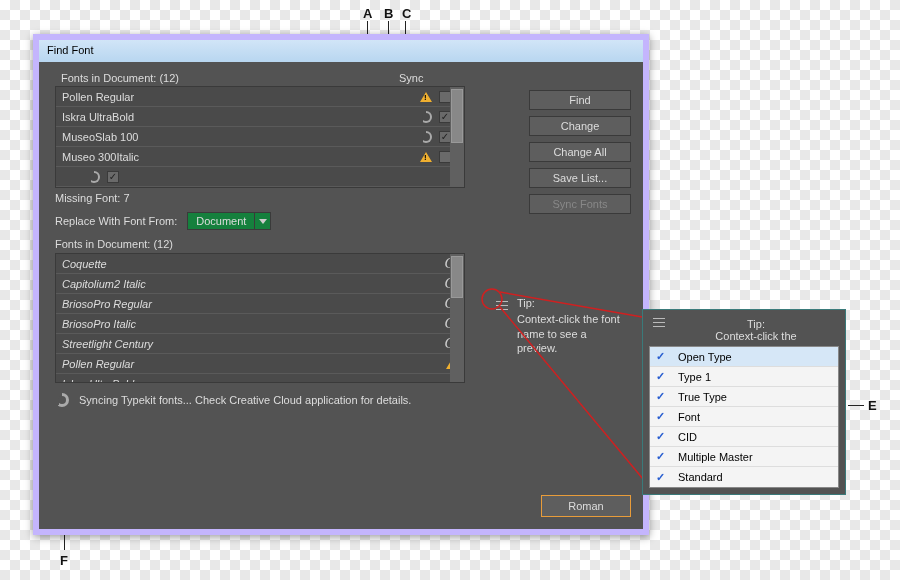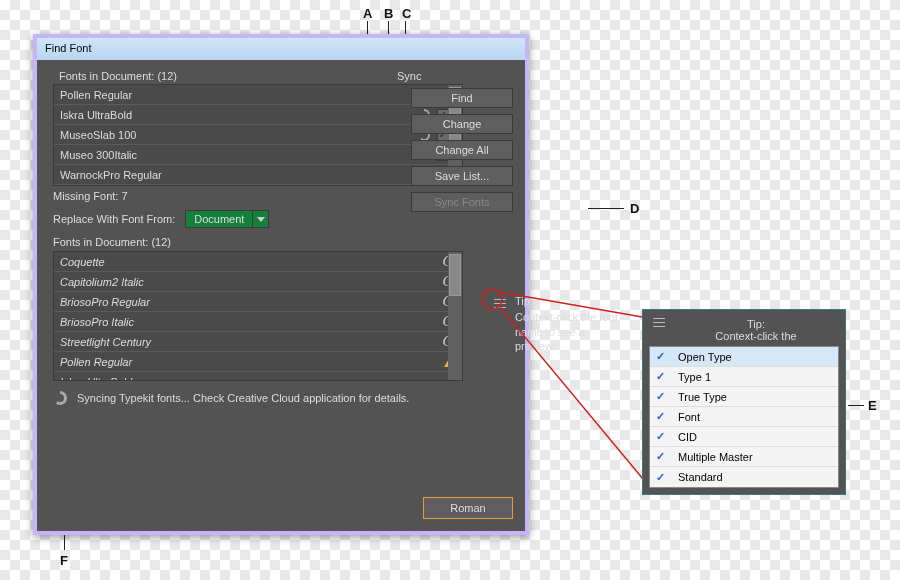--- a/index.html
+++ b/index.html
@@ -1,18 +1,18 @@
 <!DOCTYPE html>
 <html><head>
 <meta charset="utf-8">
 <style>
 * { margin: 0; padding: 0; box-sizing: border-box; font-family: Arial, sans-serif; }
 body { width: 900px; height: 580px; background: repeating-conic-gradient(#e8e8e8 0% 25%, #fff 0% 50%) 0 0/20px 20px; position: relative; }
 
-.dialog { position: absolute; left: 33px; top: 34px; width: 496px; height: 501px; background: #535353; border: 4px solid #c4b5fd; box-shadow: 0 2px 8px rgba(0,0,0,0.4); }
+.dialog { position: absolute; left: 33px; top: 34px; width: 616px; height: 501px; background: #535353; border: 6px solid #c4b5fd; box-shadow: 0 2px 8px rgba(0,0,0,0.4); }
 .titlebar { height: 22px; background: linear-gradient(#d1e5f7, #b8d6f0); color: #000; font-size: 11px; padding: 4px 8px; }
 .panel-body { padding: 10px 16px; color: #ccc; }
 
 .section-label { font-size: 11px; color: #ddd; margin: 4px 0 3px 0; }
 .font-list { border: 1px solid #3a3a3a; background: #4a4a4a; position: relative; }
 .font-list-inner { height: 100px; overflow: hidden; }
 .font-list-inner2 { height: 128px; overflow: hidden; }
 .font-row { display: flex; align-items: center; height: 20px; border-bottom: 1px solid #5a5a5a; font-size: 11px; color: #ddd; padding: 0 6px; }
 .font-row .name { flex: 1; }
 .font-row .icons { width: 38px; display: flex; gap: 6px; justify-content: flex-end; align-items: center; }
@@ -140,21 +140,20 @@
             <div class="font-row">
               <div class="name">Museo 300Italic</div>
               <div class="icons">
                 <div class="warn-icon"></div>
               </div>
               <div class="sync-col">
                 <div class="sync-check"></div>
               </div>
             </div>
             <div class="font-row">
-              <div class="name">WarnockPro Regular</div>
               <div class="icons">
                 <div class="spinner-sm"></div>
               </div>
               <div class="sync-col">
                 <div class="sync-check">✓</div>
               </div>
             </div>
           </div>
         <div class="scrollbar">
             <div class="thumb" style="top:2px;height:54px;"></div>

